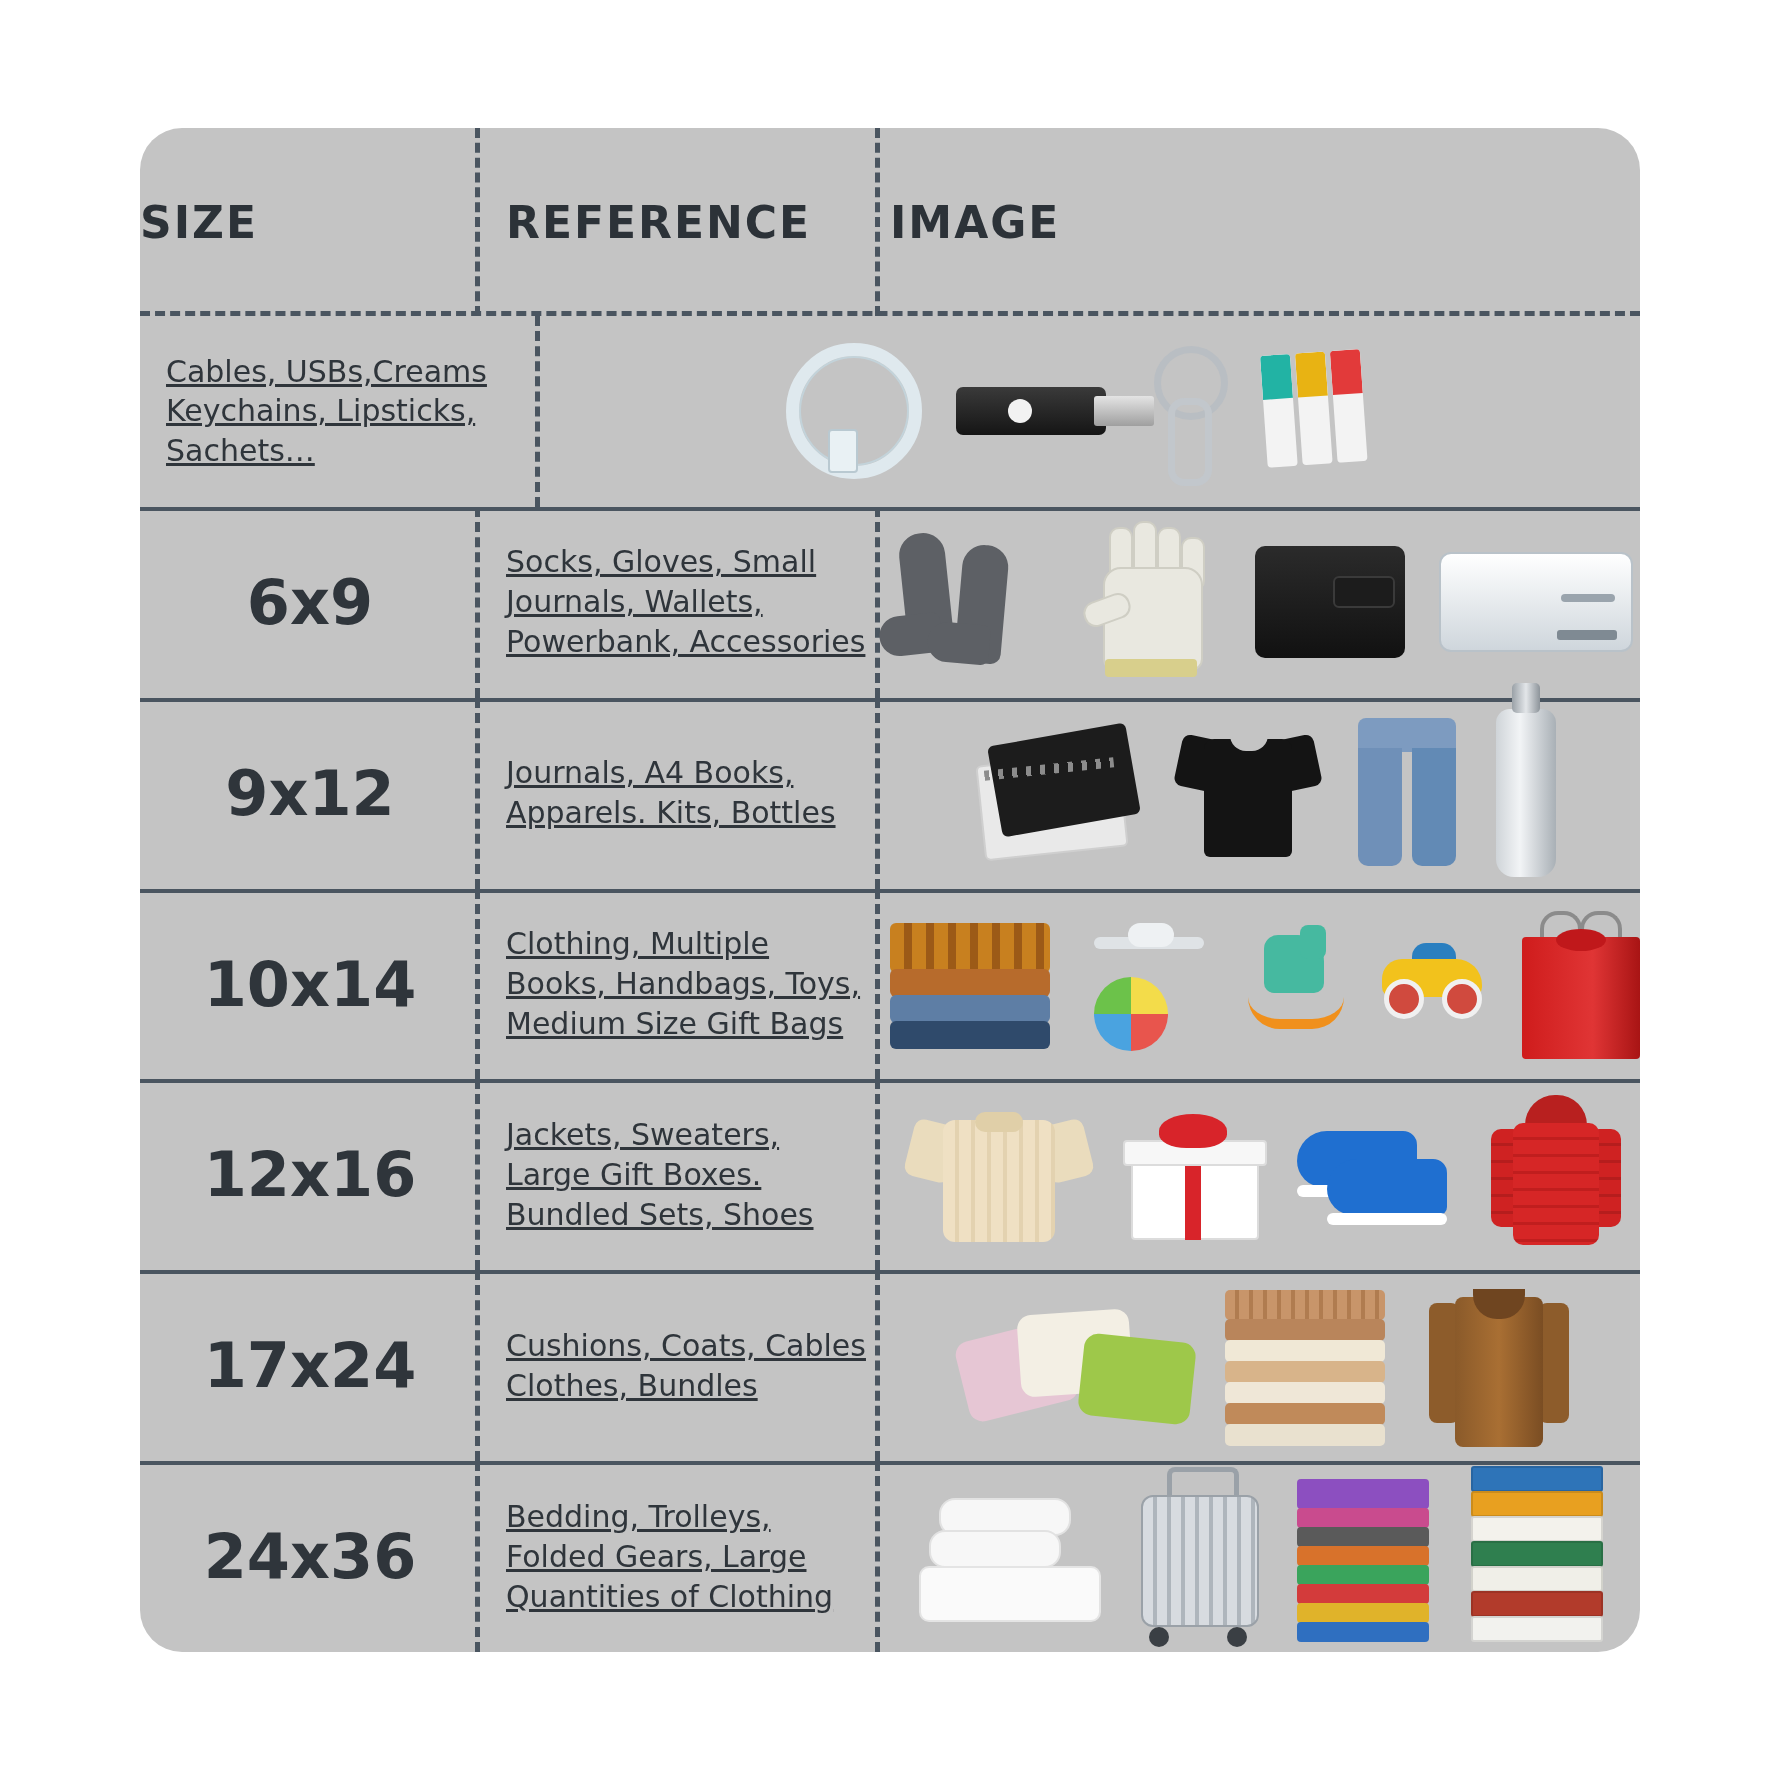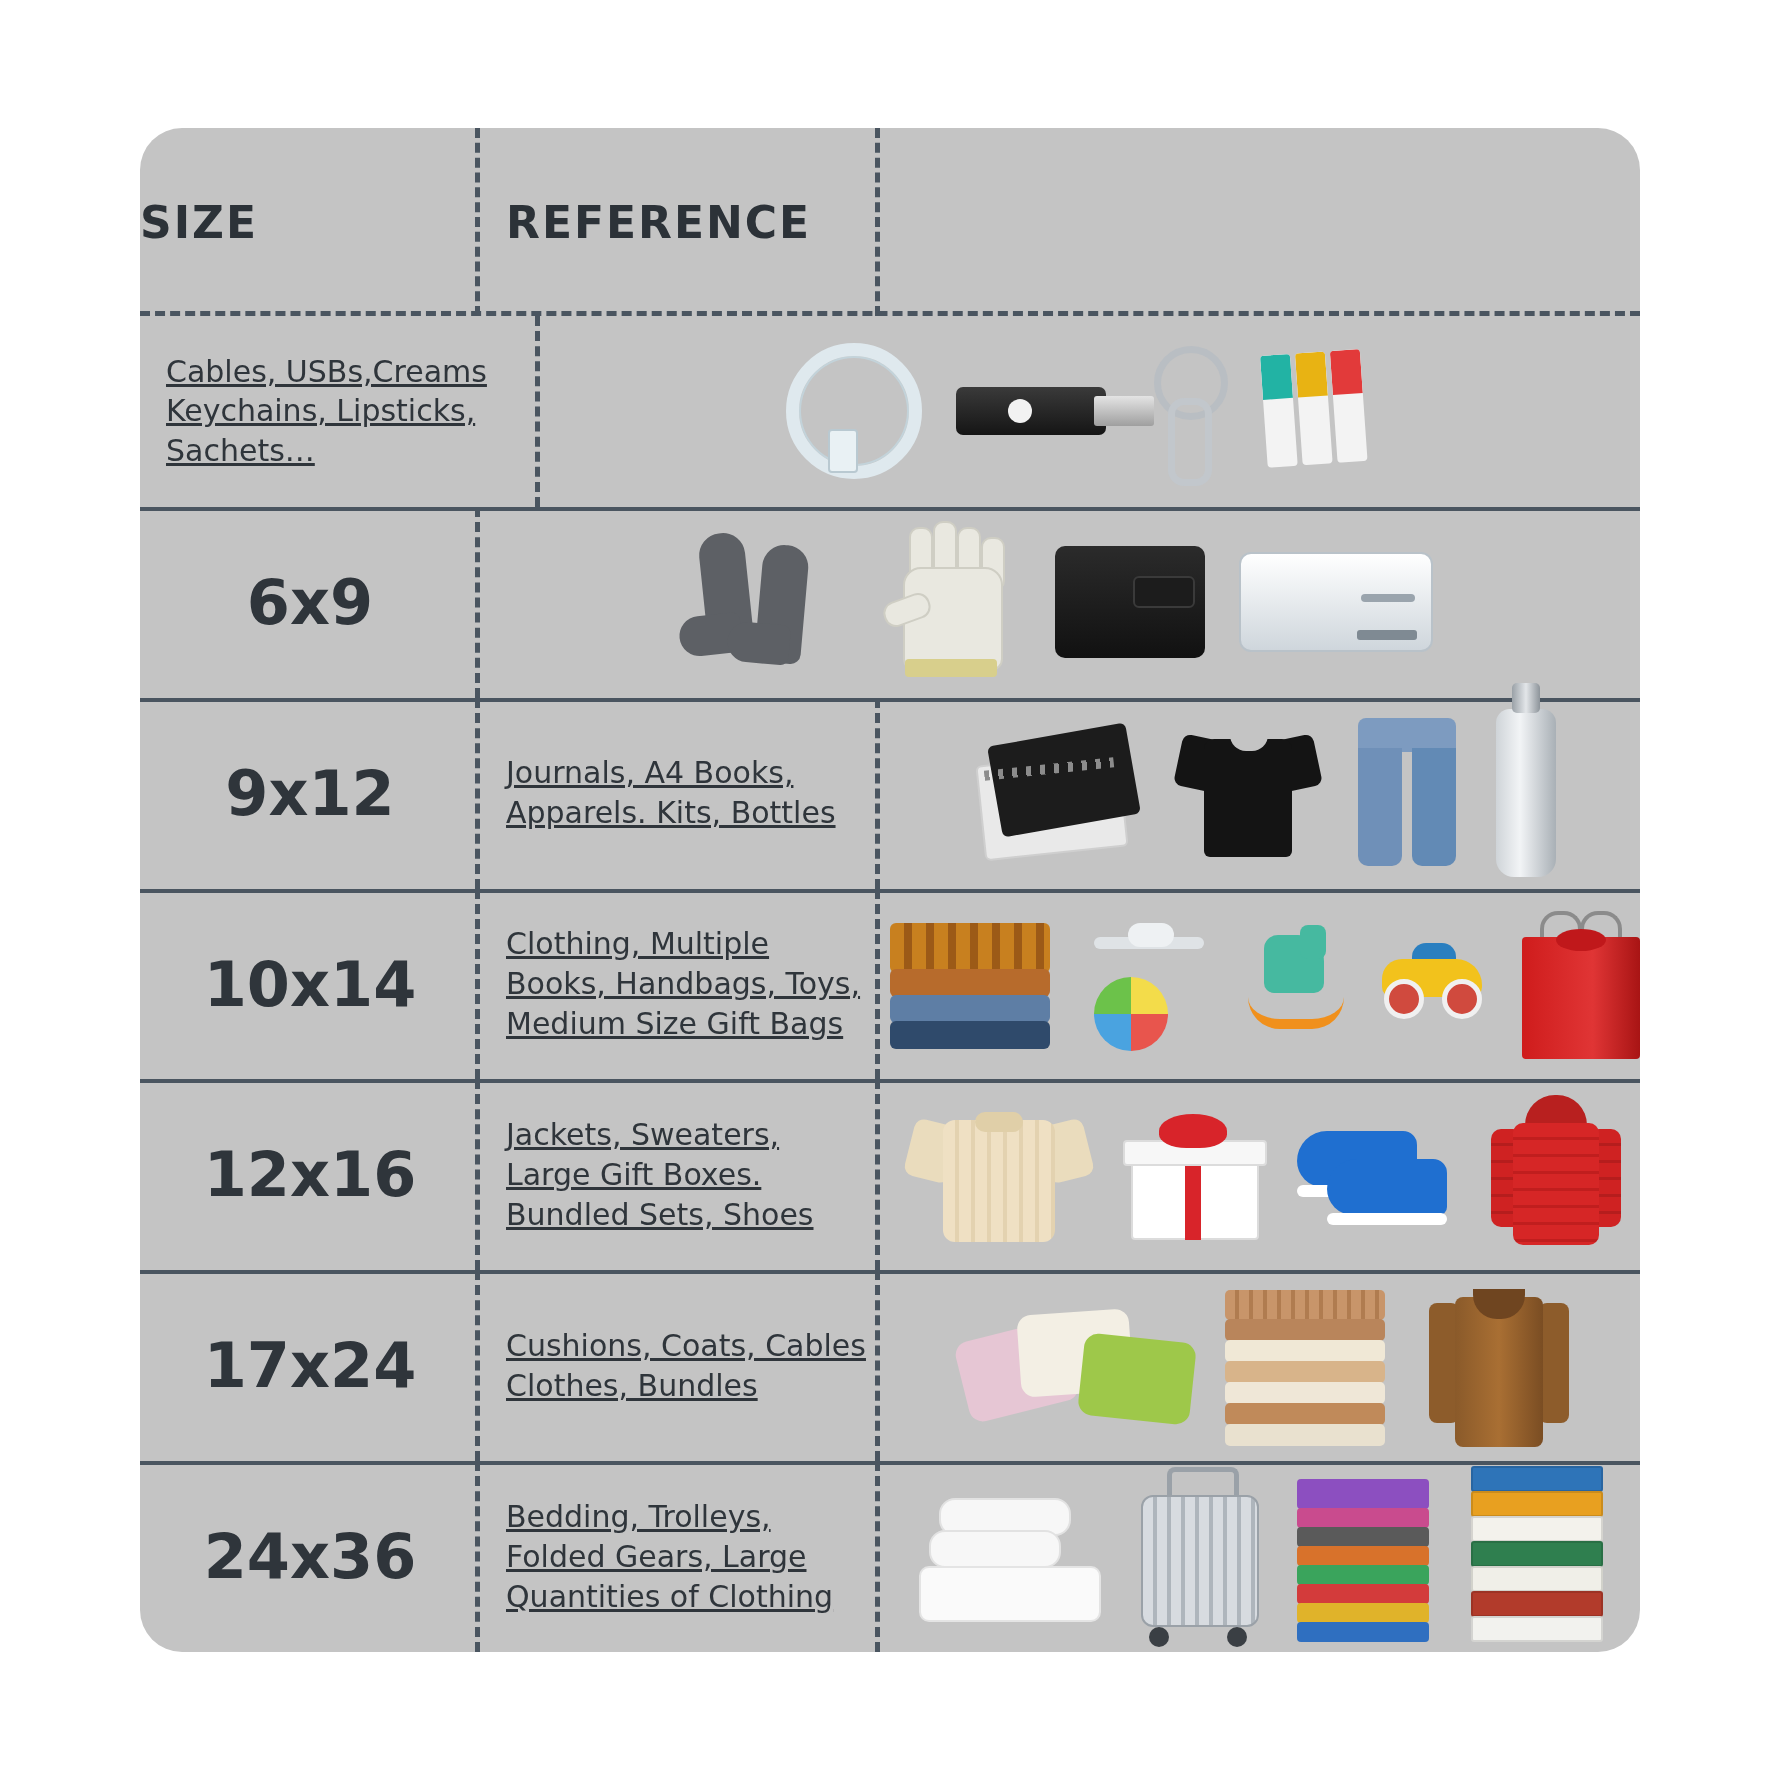--- a/index.html
+++ b/index.html
@@ -704,20 +704,23 @@
   <div class="card">
     <div class="table">
 
       <div class="row header">
         <div class="cell c-size">
           <div class="hdr-text">SIZE</div>
         </div>
         <div class="cell c-ref">
           <div class="hdr-text">REFERENCE</div>
         </div>
+        <div class="cell c-img">
+          <div class="hdr-text">IMAGE</div>
+        </div>
       </div>
 
       <div class="row body">
         <div class="cell c-ref">
           <div class="ref-text">Cables, USBs,Creams Keychains, Lipsticks, Sachets…</div>
         </div>
         <div class="cell c-img">
           <div class="imgs">
             <div class="thing">
               <div class="cable">
@@ -744,20 +747,23 @@
                 </span>
             </div>
           </div>
         </div>
       </div>
 
       <div class="row body">
         <div class="cell c-size">
           <div class="size-text">6x9</div>
         </div>
+        <div class="cell c-ref">
+          <div class="ref-text">Socks, Gloves, Small Journals, Wallets, Powerbank, Accessories</div>
+        </div>
         <div class="cell c-img">
           <div class="imgs">
             <div class="thing socks">
               <span class="sock a"></span>
                 <span class="sock b"></span>
             </div>
             <div class="thing glove">
               <span class="fing f1"></span>
                 <span class="fing f2"></span>
                 <span class="fing f3"></span>

